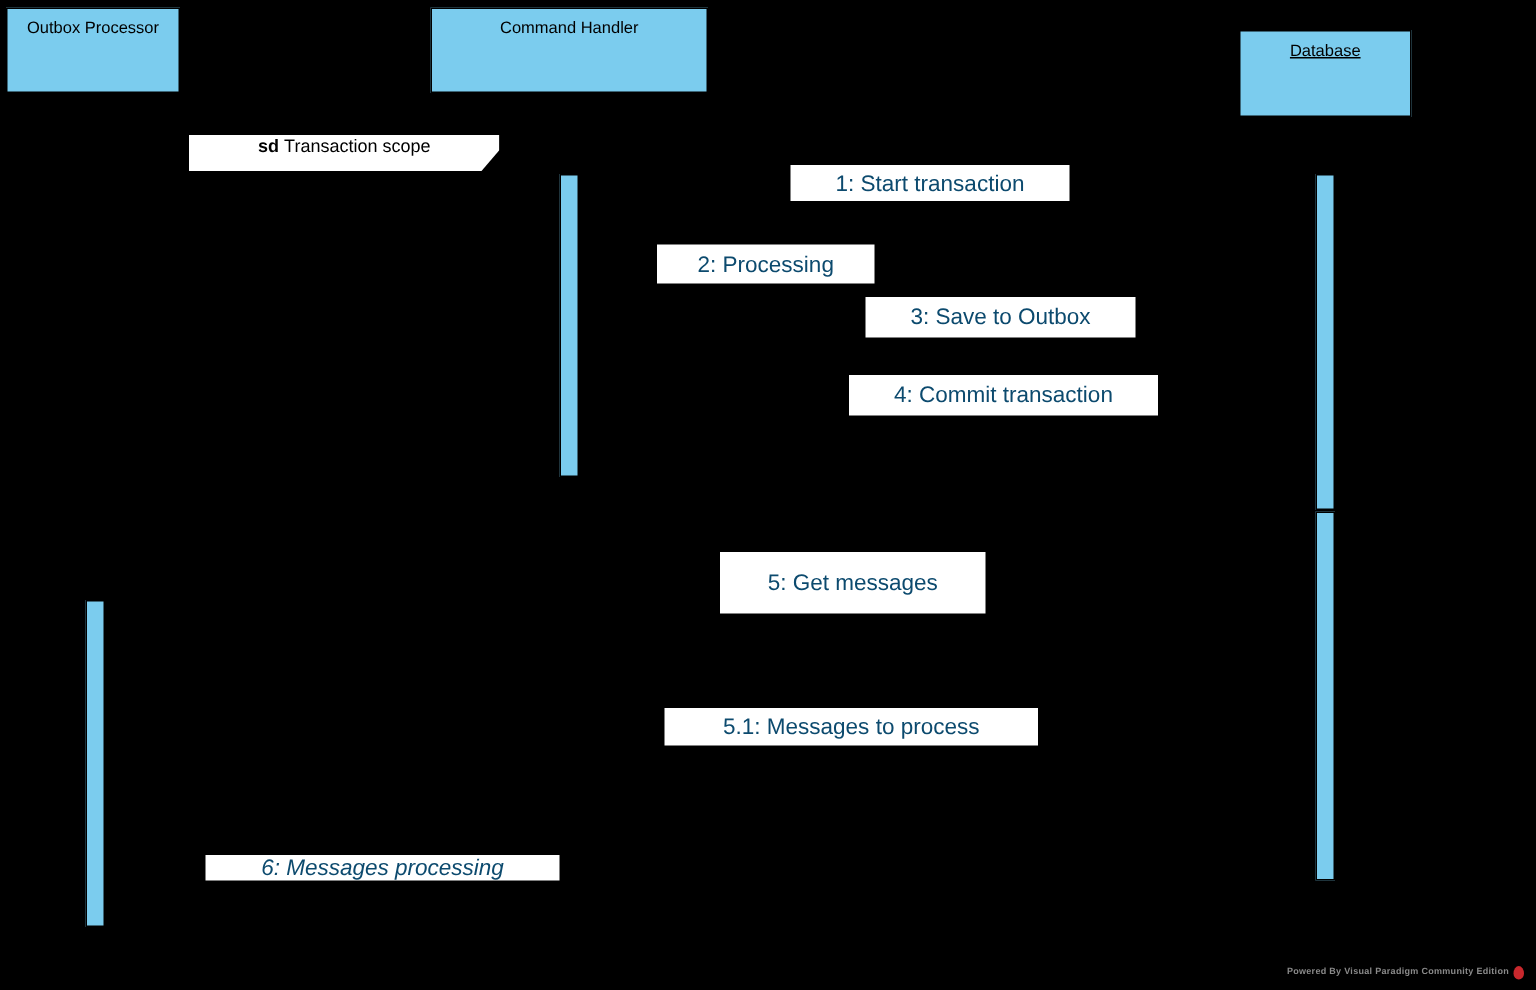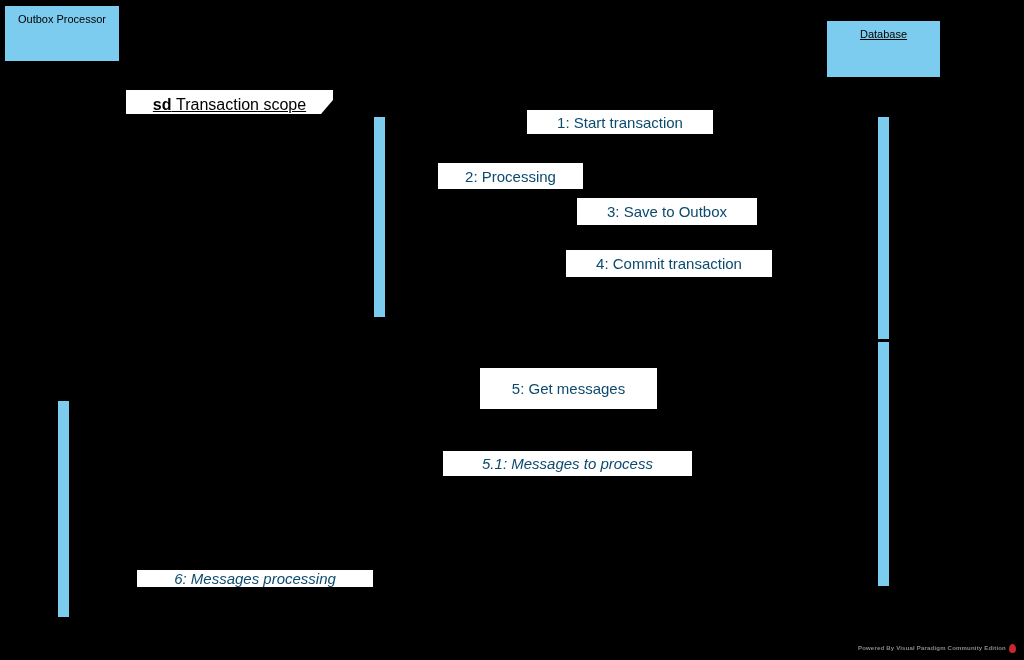--- a/index.html
+++ b/index.html
@@ -26,22 +26,22 @@
   
   #sd-label {
     position:absolute; left:124px; top:88px; width:211px; height:28px;
     background:#000;
     clip-path:polygon(0 0, 100% 0, 100% 45%, calc(100% - 13px) 100%, 0 100%);
   }
   #sd-label .inner {
     position:absolute; left:2px; top:2px; right:2px; bottom:2px;
     background:var(--label-bg,#fff);
     clip-path:polygon(0 0, 100% 0, 100% 42%, calc(100% - 12px) 100%, 0 100%);
-    display:flex; align-items:flex-end; justify-content:center;
-    font-size:16px; color:#000; white-space:pre;text-decoration:underline;
+    display:flex; align-items:flex-start; justify-content:center;
+    font-size:12px; color:#000; white-space:pre;
   }
   #sd-label .kw { font-weight:bold; }
 
   
   .activation {
     position:absolute; width:13px;
     background:var(--node-fill,#7BCCEE);
     border:1px solid #000; box-sizing:border-box;
   }
   #act-command { left:373px; top:116px; height:202px; }
@@ -54,21 +54,21 @@
     position:absolute;
     background:var(--label-bg,#fff); color:#0c4a6e;
     font-size:15px; white-space:nowrap;
     display:flex; align-items:center; justify-content:center;
   }
   #msg1 { left:527px; top:110px; width:186px; height:24px; }
   #msg2 { left:438px; top:163px; width:145px; height:26px; }
   #msg3 { left:577px; top:198px; width:180px; height:27px; }
   #msg4 { left:566px; top:250px; width:206px; height:27px;text-align:right; }
   #msg5 { left:480px; top:368px; width:177px; height:41px; }
-  #msg6 { left:443px; top:451px; width:249px; height:25px;font-style:italic; }
+  #msg6 { left:443px; top:472px; width:249px; height:25px; }
   #msg7 { left:137px; top:570px; width:236px; height:17px;font-style:italic; }
 
   
   #watermark {
     position:absolute; right:8px; top:642px; height:12px;
     display:flex; align-items:center; gap:3px;
   }
   #watermark .wm-text {
     color:var(--wm-text,#8A8A8A); font-size:6px; letter-spacing:0.2px;
     font-weight:bold;
@@ -81,20 +81,23 @@
 </style>
 </head>
 <body>
 
 <div id="canvas" style="--bg: #000000; --node-fill: #7BCCEE; --node-border: #000000; --label-bg: #FFFFFF; --wm-text: #8A8A8A; --wm-logo: #C9282D;">
 
   <div class="participant" id="p-outbox">
     <span>Outbox Processor</span>
   </div>
 
+  <div class="participant" id="p-command">
+    <span>Command Handler</span>
+  </div>
 
   <div class="participant" id="p-database">
     <span>Database</span>
   </div>
 
   <div id="sd-label">
     <div class="inner">
       <span class="kw">sd</span><span> </span>
       <span>Transaction scope</span>
     </div>

